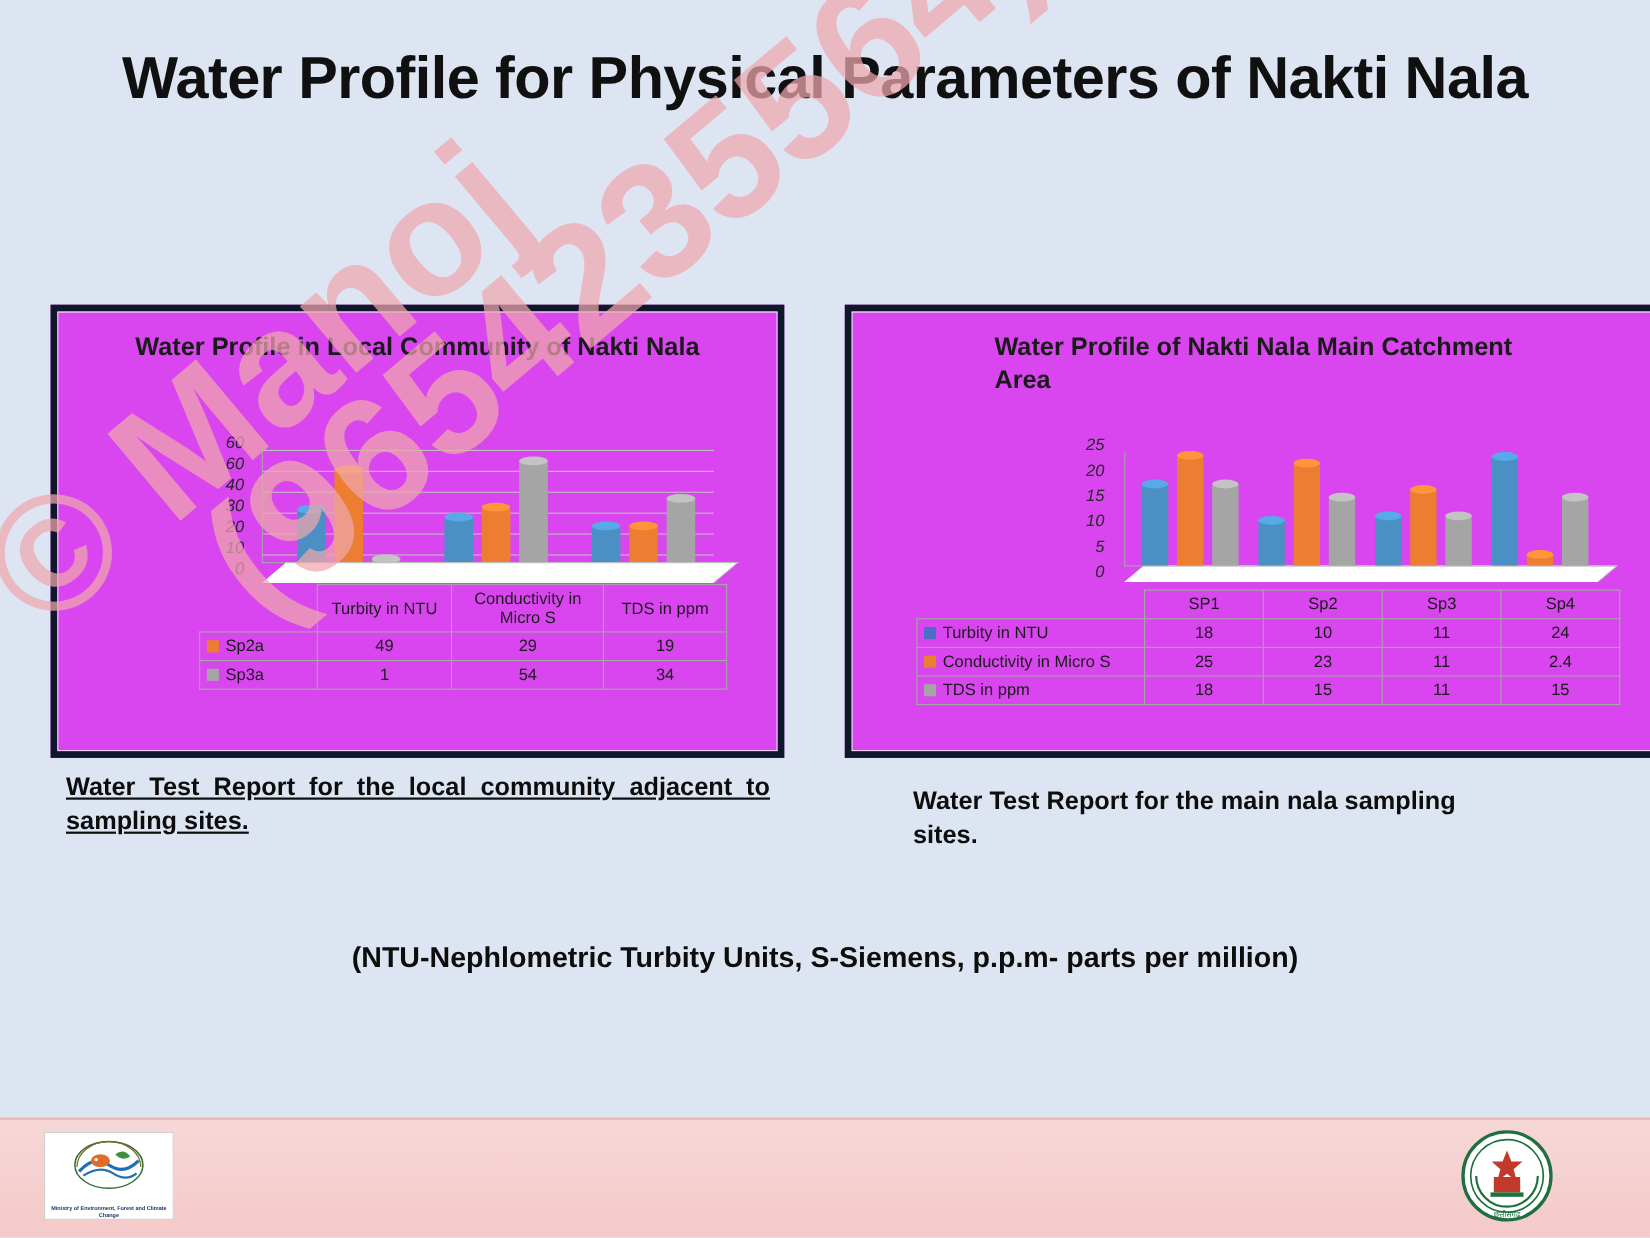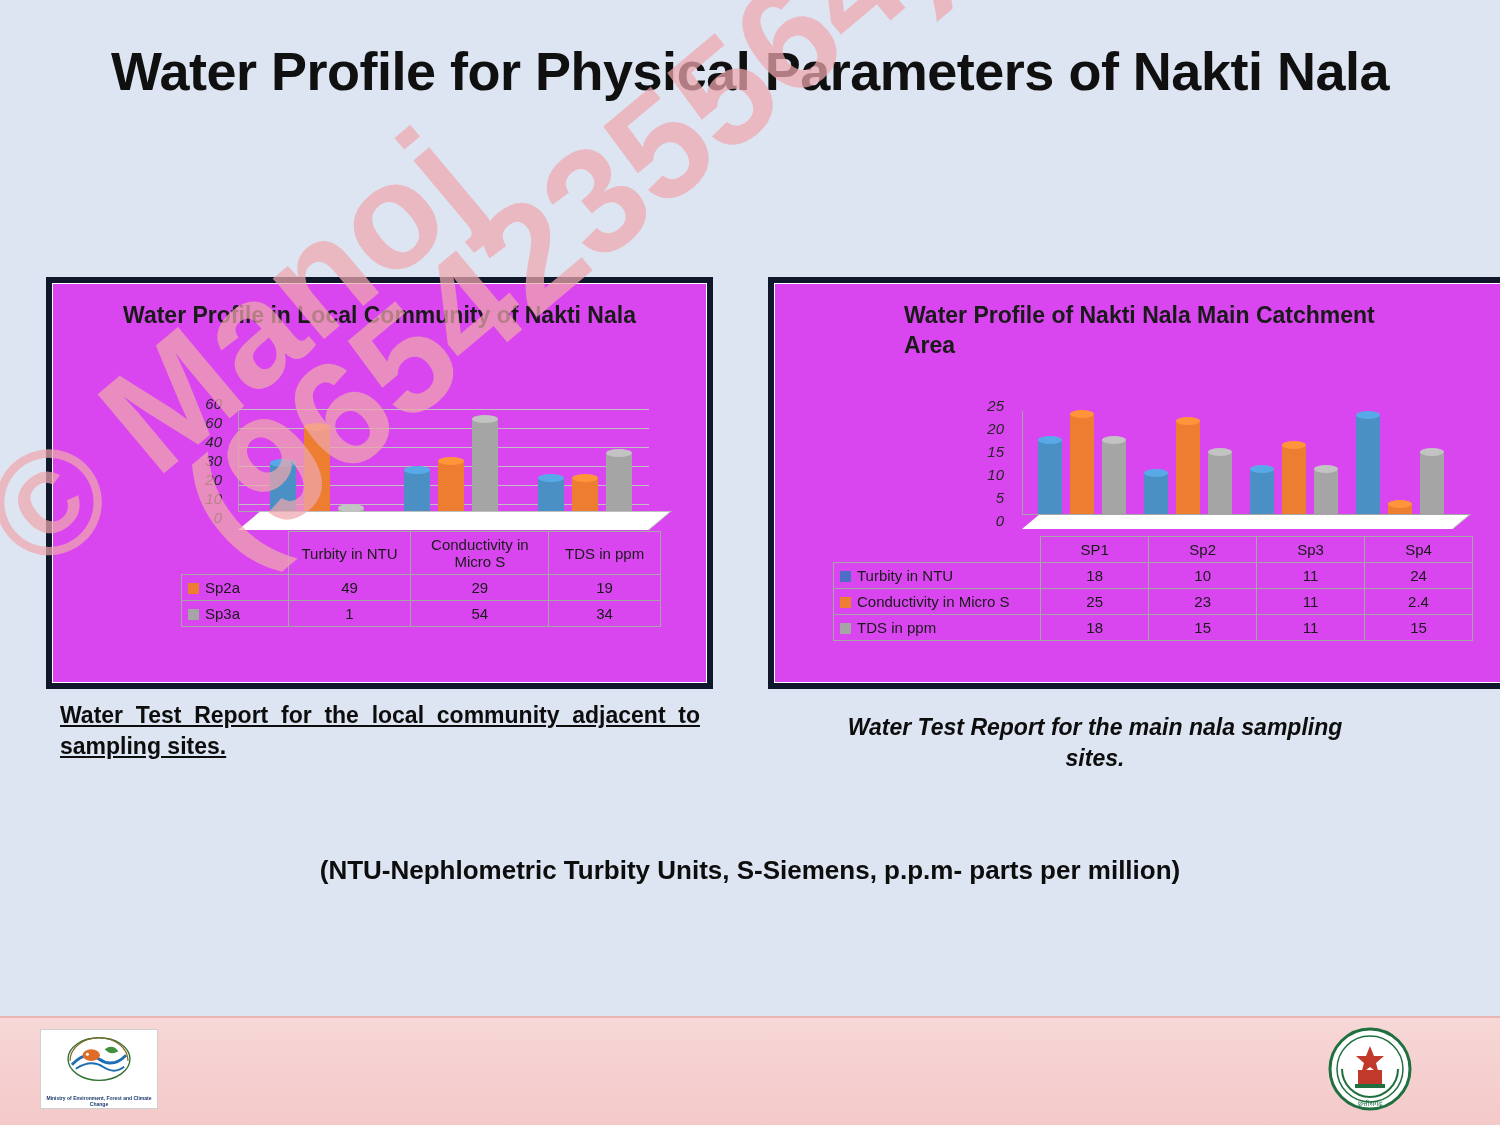--- a/index.html
+++ b/index.html
@@ -134,21 +134,21 @@
 
   
   .caption {
     position:absolute;
     font-size:23px;
     font-weight:bold;
     color:#0d0d0d;
     line-height:1.35;
   }
   #caption-left  { left:60px;  top:700px; width:640px; text-align:justify;text-decoration:underline; }
-  #caption-right { left:830px; top:712px; width:530px; text-align:center;font-style:italic; }
+  #caption-right { left:830px; top:712px; width:530px; text-align:left; }
 
   .note {
     position:absolute;
     left:150px; top:855px;
     width:1200px;
     text-align:center;
     font-size:26px;
     font-weight:bold;
     color:#0d0d0d;
   }

